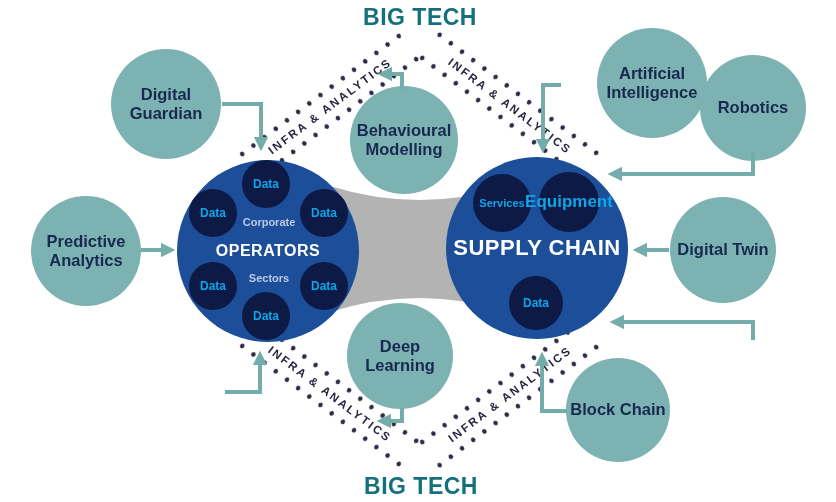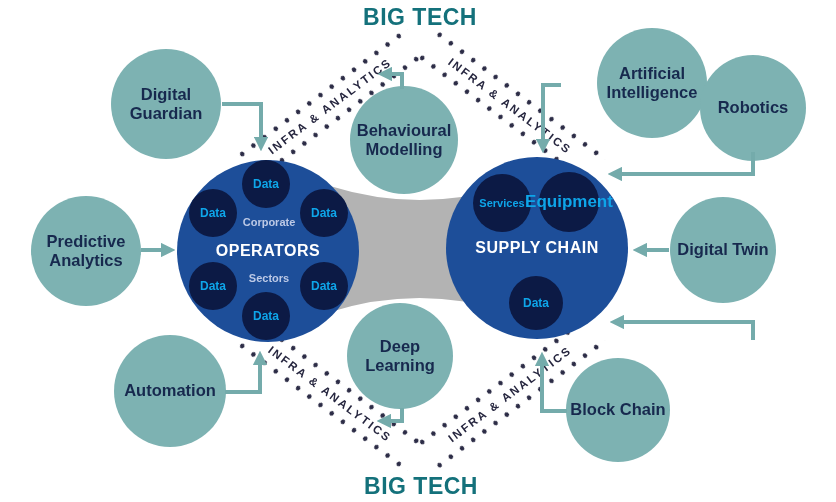--- a/index.html
+++ b/index.html
@@ -36,21 +36,21 @@
   #lane-lower-right{left:510px;top:394px;--rot:-37deg;}
 
   
   .hub{position:absolute;width:182px;height:182px;border-radius:50%;
        background:var(--hub-blue,#1d4e99);z-index:2;}
   #hub-operators{left:177px;top:160px;}
   #hub-supply-chain{left:446px;top:157px;}
   .hub .hub-label{position:absolute;left:50%;top:50%;transform:translate(-50%,-50%);
     color:#fff;font-weight:800;white-space:nowrap;letter-spacing:.5px;}
   #hub-operators .hub-label{font-size:16px;}
-  #hub-supply-chain .hub-label{font-size:16px;}
+  #hub-supply-chain .hub-label{font-size:22px;}
   .hub .hub-subtext{position:absolute;transform:translate(-50%,-50%);
     color:var(--hub-subtext,#bcc9e6);font-size:11px;font-weight:600;white-space:nowrap;}
   .node{position:absolute;border-radius:50%;background:var(--node-navy,#0c1a45);
     display:flex;align-items:center;justify-content:center;transform:translate(-50%,-50%);
     color:#0ea5e9;font-weight:700;white-space:nowrap;}
 
   
   .sat{position:absolute;border-radius:50%;background:var(--teal-circle,#7db2b2);z-index:2;
     display:flex;align-items:center;justify-content:center;text-align:center;
     color:var(--navy-text,#17294e);font-size:16.5px;font-weight:700;line-height:1.18;
@@ -135,23 +135,20 @@
       </div>
     <div class="hub-label">SUPPLY CHAIN</div>
   </div>
 
   <div class="sat" id="sat-digital-guardian">
       <span>Digital Guardian</span>
     </div>
   <div class="sat" id="sat-predictive-analytics">
       <span>Predictive Analytics</span>
     </div>
-  <div class="sat" id="sat-automation">
-      <span>Automation</span>
-    </div>
   <div class="sat" id="sat-behavioural-modelling">
       <span>Behavioural Modelling</span>
     </div>
   <div class="sat" id="sat-deep-learning">
       <span>Deep Learning</span>
     </div>
   <div class="sat" id="sat-artificial-intelligence">
       <span>Artificial Intelligence</span>
     </div>
   <div class="sat" id="sat-robotics">

